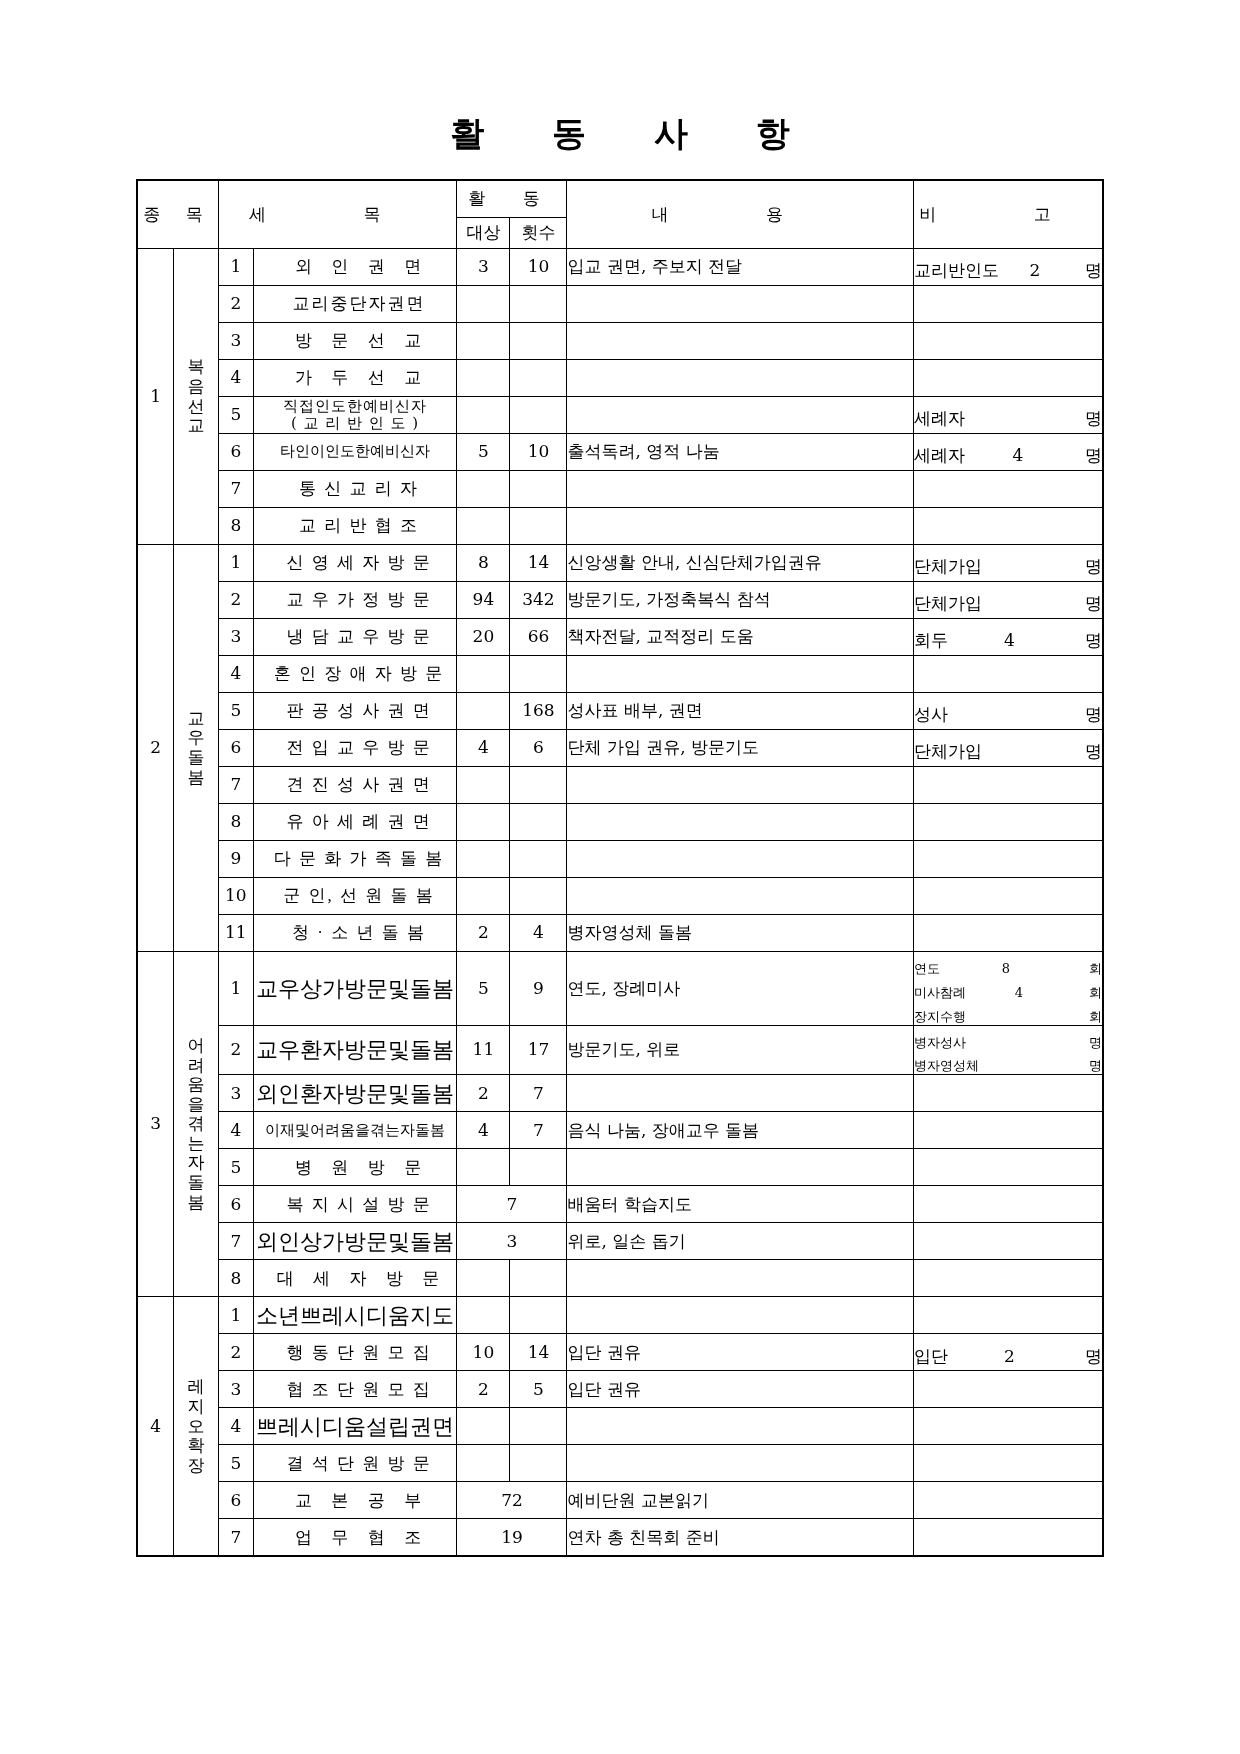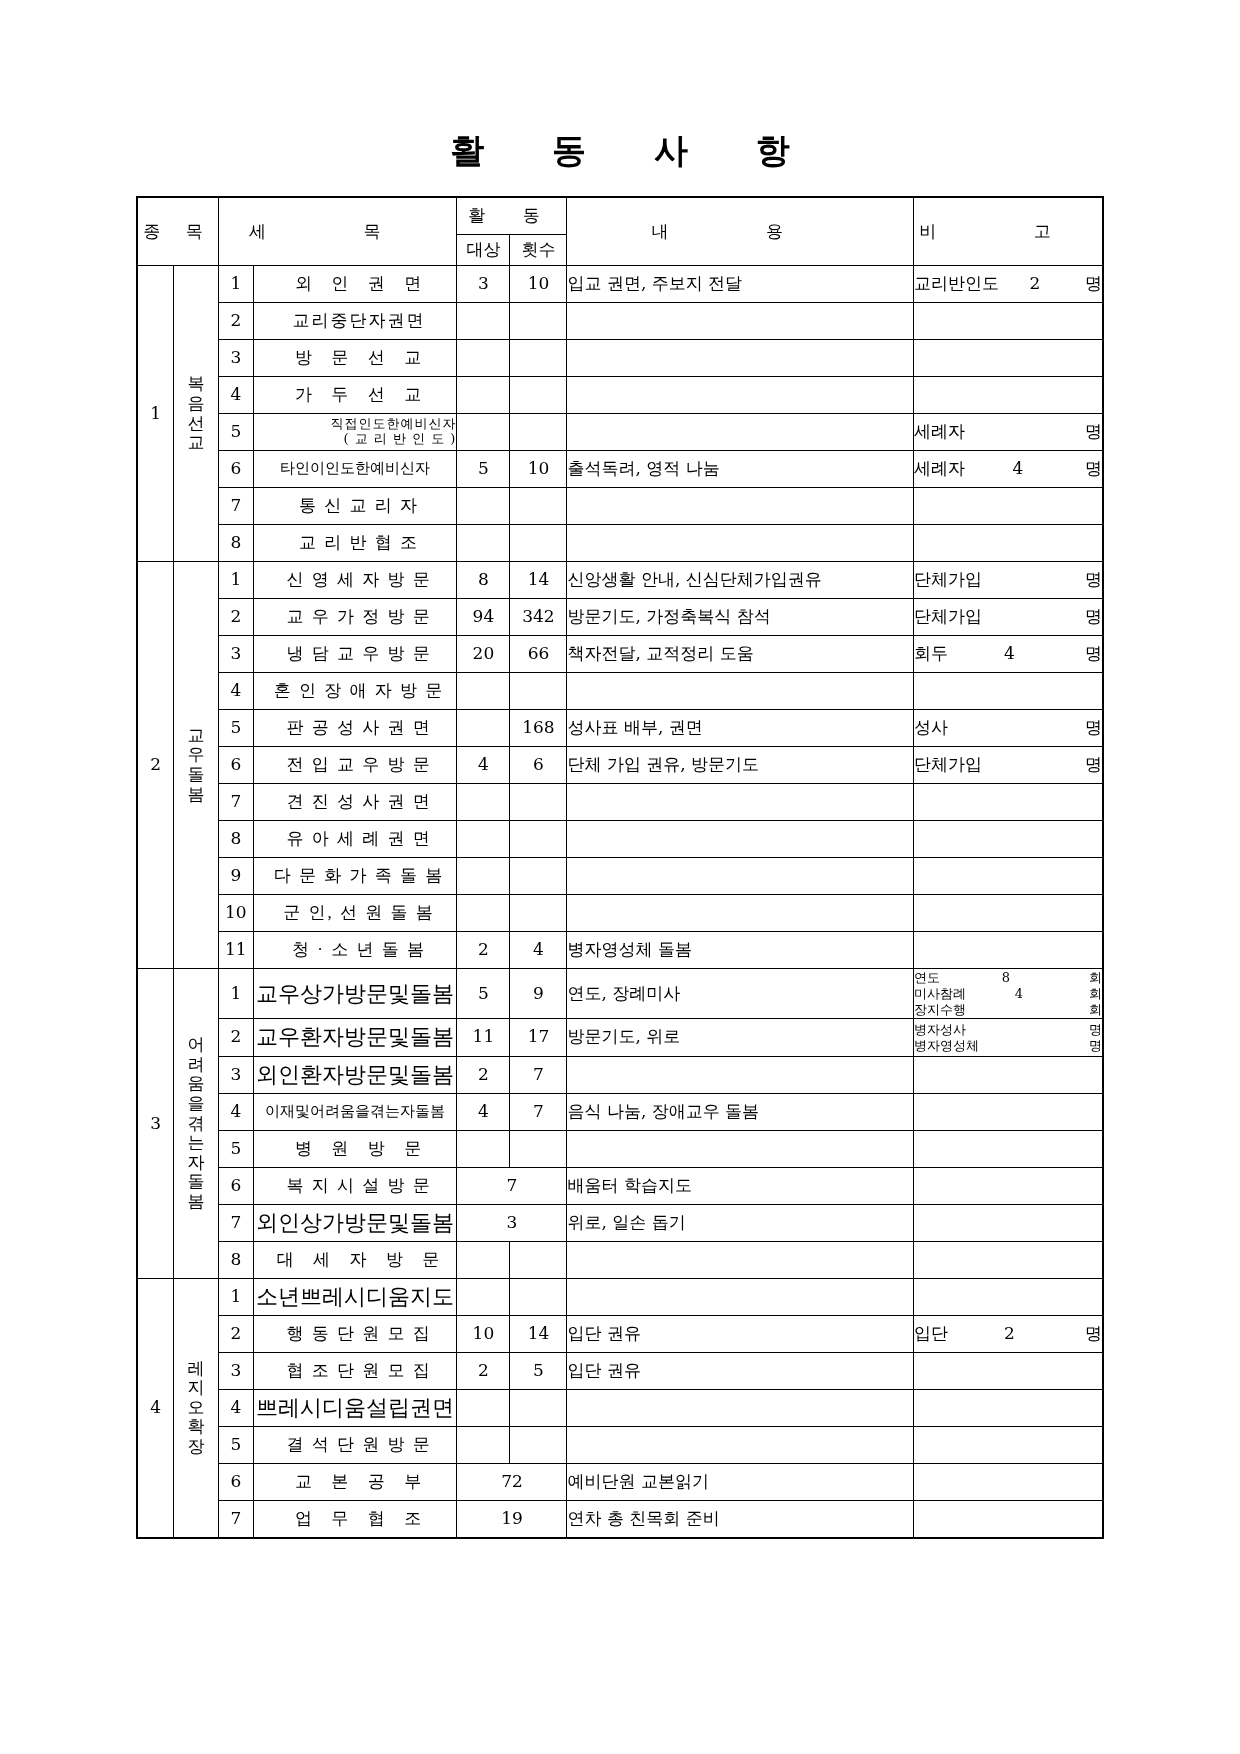--- a/index.html
+++ b/index.html
@@ -11,21 +11,21 @@
     width: 1240px;
     height: 1754px;
     font-family: "DejaVu Serif", "Liberation Serif", serif;
     color: #000000;
     position: relative;
   }
   .page {
     width: 1240px;
     height: 1754px;
     box-sizing: border-box;
-    padding: 18px;
+    padding: 1px;
     position: relative;
   }
   .doc-title {
     text-align: center;
     font-size: 34px;
     font-weight: bold;
     letter-spacing: 28px;
     padding-top: 110px;
     padding-left: 28px;
     padding-bottom: 22px;
@@ -95,21 +95,21 @@
     text-align: center;
     font-size: 18px;
     padding: 0 6px;
     white-space: nowrap;
     margin-left: 45px;
   }
   td.item.spaced { letter-spacing: 7px; padding-left: 13px; }
   td.item.spaced2 { letter-spacing: 2px; padding-left: 8px; font-family: Liberation Serif, serif; }
   td.item.tight { letter-spacing: 0px; font-size: 22px; }
   td.item.small { font-size: 15px; letter-spacing: 0; }
-  td.item.twoline { font-size: 13px; line-height: 1.12; letter-spacing: 1px; text-align: right; }
+  td.item.twoline { font-size: 15px; line-height: 1.12; letter-spacing: 1px; }
   td.num {
     text-align: center;
     font-weight: bold;
     font-size: 19px;
     font-family: "DejaVu Serif", "Liberation Serif", serif;
   }
   td.content {
     text-align: left;
     font-size: 16px;
     padding-left: 9px;
@@ -118,21 +118,21 @@
     font-size: 15px;
     padding: 0 6px 0 8px;
   }
   .rmk-line {
     display: flex;
     justify-content: space-between;
     align-items: baseline;
     width: 100%;
     white-space: nowrap;
   }
-  .rmk-label { text-align: right; }
+  .rmk-label { text-align: right; margin-top: 8px; }
   .rmk-val { text-align: right; padding-right: 14px; font-family: "DejaVu Serif","Liberation Serif",serif; }
   .rmk-unit { text-align: right; min-width: 16px; }
   td.remark.multi {
     font-size: 13px;
     line-height: 1.22;
     padding-top: 1px;
   }
   td.remark.multi .rmk-line { margin: 0; }
   .sec-top > td { border-top: 2px solid #000; }
 </style>

